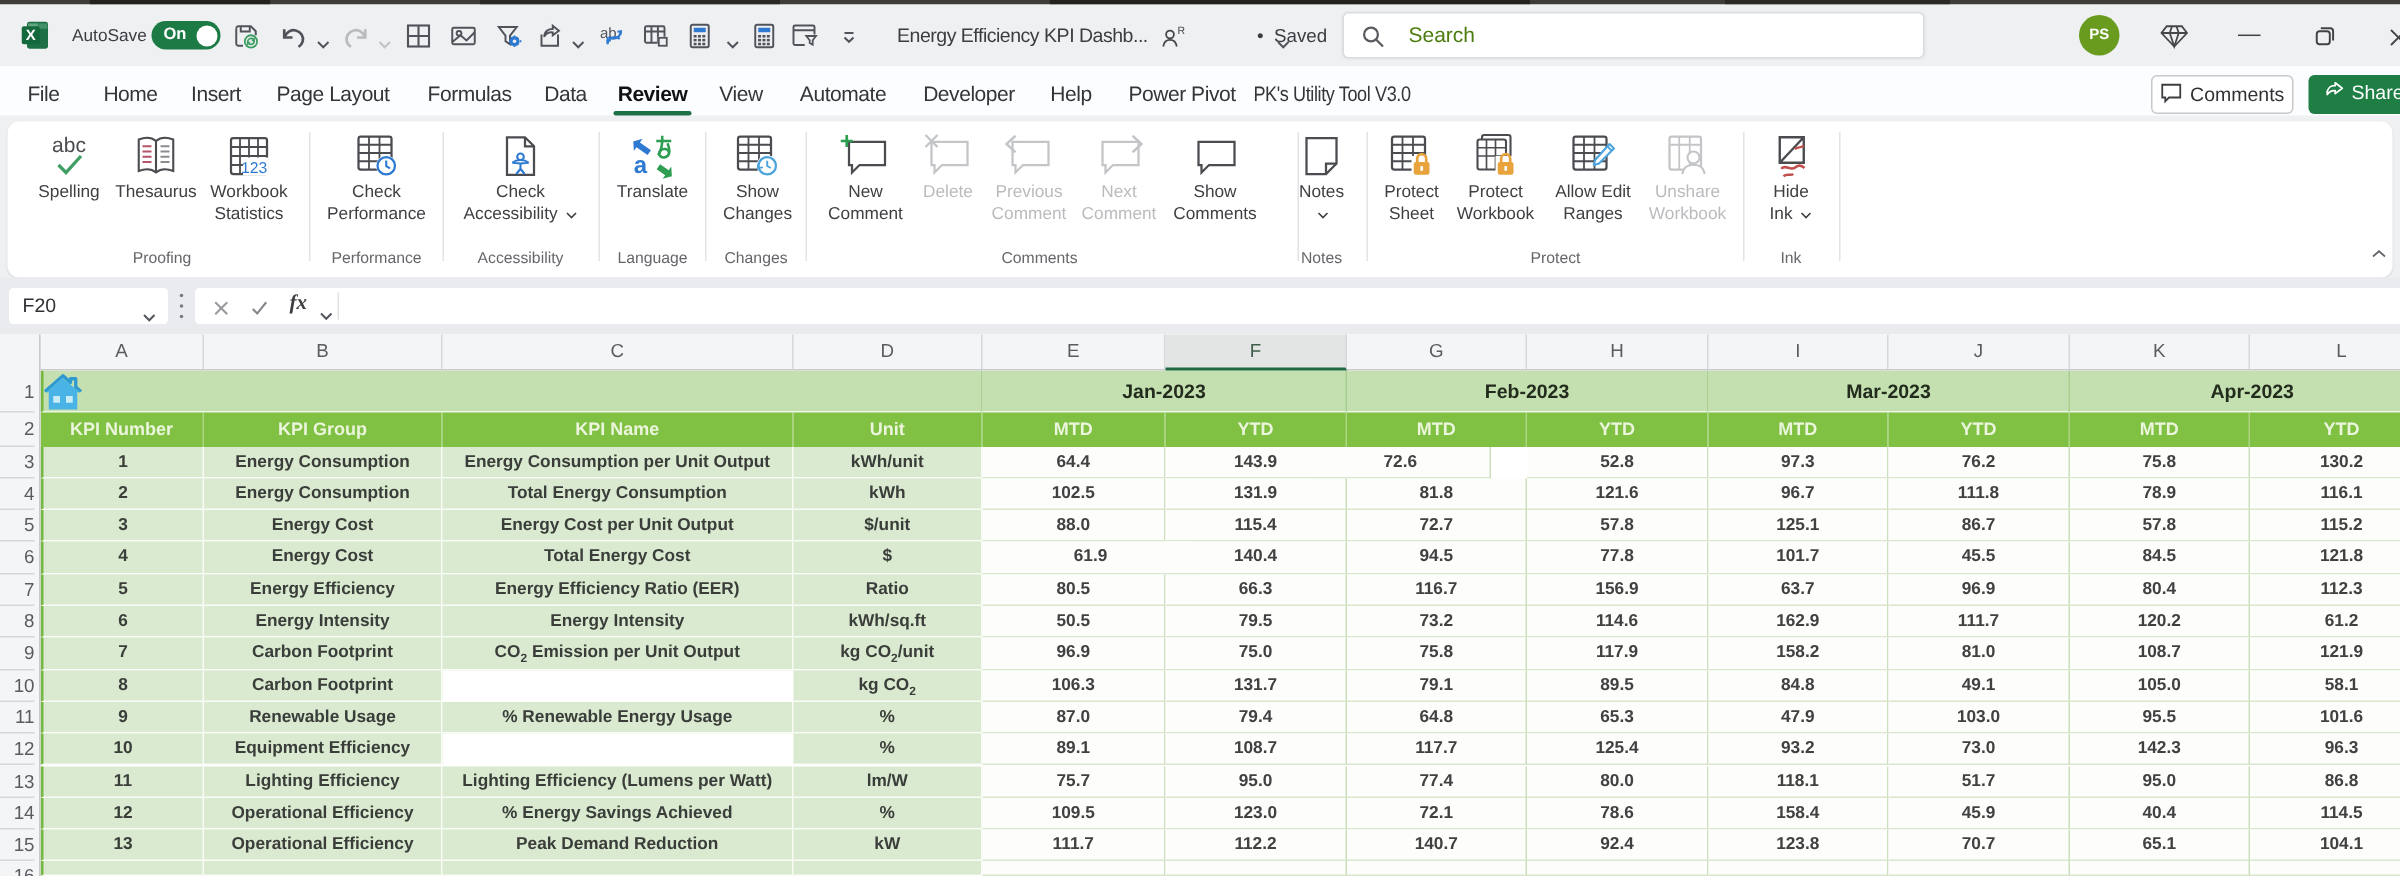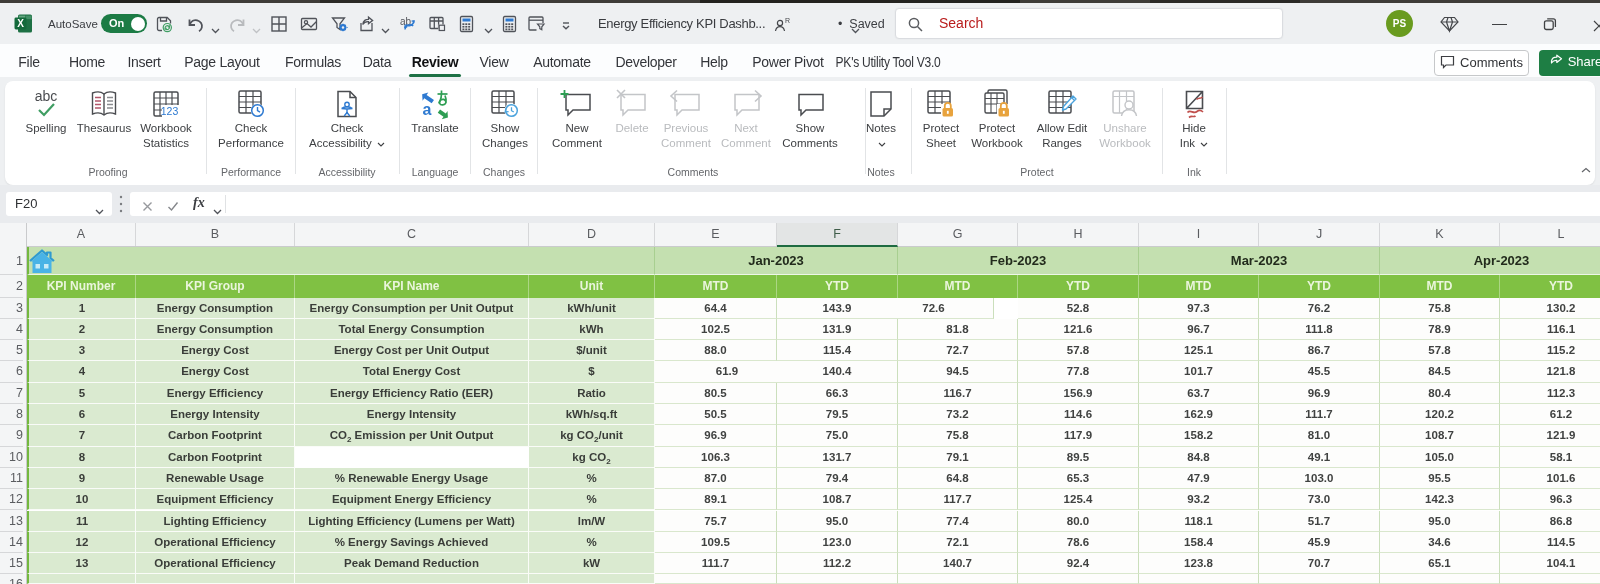--- a/index.html
+++ b/index.html
@@ -12,21 +12,21 @@
 #titlebar { position:absolute; left:0; top:3px; width:1600px; height:41px; background:#eef0f2; }
 .qi { position:absolute; }
 #autosave { position:absolute; left:48px; top:15px; font-size:11.5px; color:#3b3d42; }
 #toggle { position:absolute; left:101px; top:11px; width:46px; height:19px; background:#1c7b45; border-radius:10px; }
 #toggle span { position:absolute; left:8px; top:3px; color:#fff; font-size:11px; font-weight:bold; }
 #toggle i { position:absolute; right:2.5px; top:2.5px; width:14px; height:14px; background:#fff; border-radius:50%; }
 #doctitle { position:absolute; left:598px; top:13px; font-size:13px; letter-spacing:-0.32px; color:#3a3c40; }
 #savedwrap { position:absolute; left:798px; top:14px; font-size:12.5px; color:#3b3d42;margin-left:40px; }
 #searchbox { position:absolute; left:895px; top:5px; width:388px; height:31px; background:#fff; border:1px solid #dadce0; border-radius:4px; box-shadow:0 0 2px rgba(0,0,0,.06); }
 #searchbox .sicon { position:absolute; left:11px; top:7px; }
-#searchbox .stext { position:absolute; left:43px; top:6px; font-size:14px; color:#b91c1c; }
+#searchbox .stext { position:absolute; left:43px; top:6px; font-size:14px; color:#4d7c0f; }
 #avatar { position:absolute; left:1386px; top:7px; width:27px; height:27px; border-radius:50%; background:#699b1f; color:#fff; font-size:10px; font-weight:bold; text-align:center; line-height:27px; }
 .winbtn { position:absolute; top:0; height:41px; color:#404244; }
 
 
 #menubar { position:absolute; left:0; top:44px; width:1600px; height:33px; background:#fcfdfe; }
 .tab { position:absolute; top:10px; transform:translateX(-50%); font-size:14px; color:#33353a; white-space:nowrap; letter-spacing:-0.3px; }
 .tab.active { color:#101113; font-weight:bold; }
 #tabline { position:absolute; left:409px; top:29.5px; width:52px; height:3px; background:#1e7145; border-radius:2px; }
 #cmtbtn { position:absolute; left:1434px; top:6px; width:95px; height:26px; border:1px solid #c6c8ca; border-radius:4px; background:#fff; font-size:13px; color:#303236; line-height:24px; text-align:center; }
 #sharebtn { position:absolute; left:1539px; top:6px; width:73px; height:26px; border-radius:4px; background:#1e7e44; font-size:13px; color:#fff; line-height:24px; text-align:center; }
@@ -640,21 +640,20 @@
         <div class="sc cn" style="left:655px;top:244.9px;width:122px;height:21.3px;line-height:21.3px">87.0</div>
         <div class="sc cn" style="left:777px;top:244.9px;width:121px;height:21.3px;line-height:21.3px">79.4</div>
         <div class="sc cn" style="left:898px;top:244.9px;width:120px;height:21.3px;line-height:21.3px">64.8</div>
         <div class="sc cn" style="left:1018px;top:244.9px;width:121px;height:21.3px;line-height:21.3px">65.3</div>
         <div class="sc cn" style="left:1139px;top:244.9px;width:120px;height:21.3px;line-height:21.3px">47.9</div>
         <div class="sc cn" style="left:1259px;top:244.9px;width:121px;height:21.3px;line-height:21.3px">103.0</div>
         <div class="sc cn" style="left:1380px;top:244.9px;width:120px;height:21.3px;line-height:21.3px">95.5</div>
         <div class="sc cn" style="left:1500px;top:244.9px;width:123px;height:21.3px;line-height:21.3px">101.6</div>
         <div class="sc ca" style="left:27px;top:266.2px;width:109px;height:21.3px;line-height:21.3px">10</div>
         <div class="sc cb" style="left:136px;top:266.2px;width:159px;height:21.3px;line-height:21.3px">Equipment Efficiency</div>
-        <div class="sc cb" style="left:295px;top:266.2px;width:234px;height:21.3px;line-height:21.3px">Equipment Energy Efficiency</div>
         <div class="sc cb" style="left:529px;top:266.2px;width:126px;height:21.3px;line-height:21.3px">%</div>
         <div class="sc cn" style="left:655px;top:266.2px;width:122px;height:21.3px;line-height:21.3px">89.1</div>
         <div class="sc cn" style="left:777px;top:266.2px;width:121px;height:21.3px;line-height:21.3px">108.7</div>
         <div class="sc cn" style="left:898px;top:266.2px;width:120px;height:21.3px;line-height:21.3px">117.7</div>
         <div class="sc cn" style="left:1018px;top:266.2px;width:121px;height:21.3px;line-height:21.3px">125.4</div>
         <div class="sc cn" style="left:1139px;top:266.2px;width:120px;height:21.3px;line-height:21.3px">93.2</div>
         <div class="sc cn" style="left:1259px;top:266.2px;width:121px;height:21.3px;line-height:21.3px">73.0</div>
         <div class="sc cn" style="left:1380px;top:266.2px;width:120px;height:21.3px;line-height:21.3px">142.3</div>
         <div class="sc cn" style="left:1500px;top:266.2px;width:123px;height:21.3px;line-height:21.3px">96.3</div>
         <div class="sc ca" style="left:27px;top:287.5px;width:109px;height:21.3px;line-height:21.3px">11</div>
@@ -672,21 +671,21 @@
         <div class="sc ca" style="left:27px;top:308.8px;width:109px;height:21.3px;line-height:21.3px">12</div>
         <div class="sc cb" style="left:136px;top:308.8px;width:159px;height:21.3px;line-height:21.3px">Operational Efficiency</div>
         <div class="sc cb" style="left:295px;top:308.8px;width:234px;height:21.3px;line-height:21.3px">% Energy Savings Achieved</div>
         <div class="sc cb" style="left:529px;top:308.8px;width:126px;height:21.3px;line-height:21.3px">%</div>
         <div class="sc cn" style="left:655px;top:308.8px;width:122px;height:21.3px;line-height:21.3px">109.5</div>
         <div class="sc cn" style="left:777px;top:308.8px;width:121px;height:21.3px;line-height:21.3px">123.0</div>
         <div class="sc cn" style="left:898px;top:308.8px;width:120px;height:21.3px;line-height:21.3px">72.1</div>
         <div class="sc cn" style="left:1018px;top:308.8px;width:121px;height:21.3px;line-height:21.3px">78.6</div>
         <div class="sc cn" style="left:1139px;top:308.8px;width:120px;height:21.3px;line-height:21.3px">158.4</div>
         <div class="sc cn" style="left:1259px;top:308.8px;width:121px;height:21.3px;line-height:21.3px">45.9</div>
-        <div class="sc cn" style="left:1380px;top:308.8px;width:120px;height:21.3px;line-height:21.3px">34.6</div>
+        <div class="sc cn" style="left:1380px;top:308.8px;width:120px;height:21.3px;line-height:21.3px">40.4</div>
         <div class="sc cn" style="left:1500px;top:308.8px;width:123px;height:21.3px;line-height:21.3px">114.5</div>
         <div class="sc ca" style="left:27px;top:330.1px;width:109px;height:21.3px;line-height:21.3px">13</div>
         <div class="sc cb" style="left:136px;top:330.1px;width:159px;height:21.3px;line-height:21.3px">Operational Efficiency</div>
         <div class="sc cb" style="left:295px;top:330.1px;width:234px;height:21.3px;line-height:21.3px">Peak Demand Reduction</div>
         <div class="sc cb" style="left:529px;top:330.1px;width:126px;height:21.3px;line-height:21.3px">kW</div>
         <div class="sc cn" style="left:655px;top:330.1px;width:122px;height:21.3px;line-height:21.3px">111.7</div>
         <div class="sc cn" style="left:777px;top:330.1px;width:121px;height:21.3px;line-height:21.3px">112.2</div>
         <div class="sc cn" style="left:898px;top:330.1px;width:120px;height:21.3px;line-height:21.3px">140.7</div>
         <div class="sc cn" style="left:1018px;top:330.1px;width:121px;height:21.3px;line-height:21.3px">92.4</div>
         <div class="sc cn" style="left:1139px;top:330.1px;width:120px;height:21.3px;line-height:21.3px">123.8</div>

